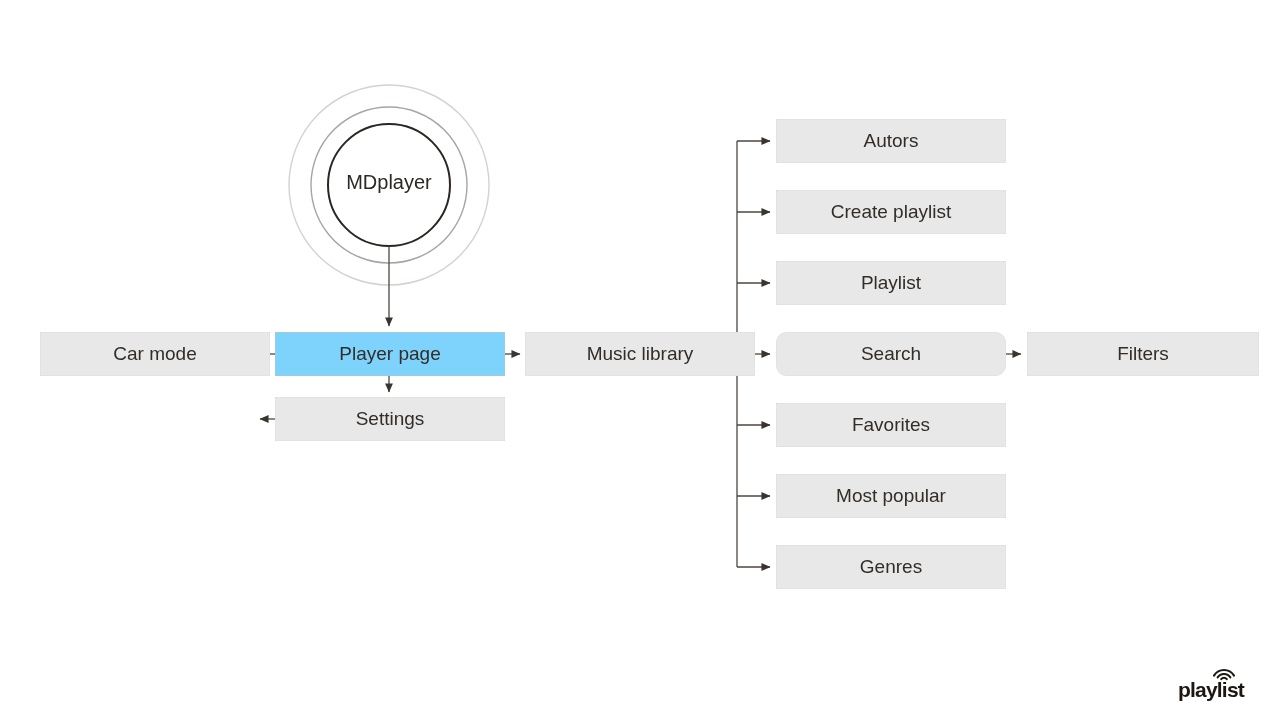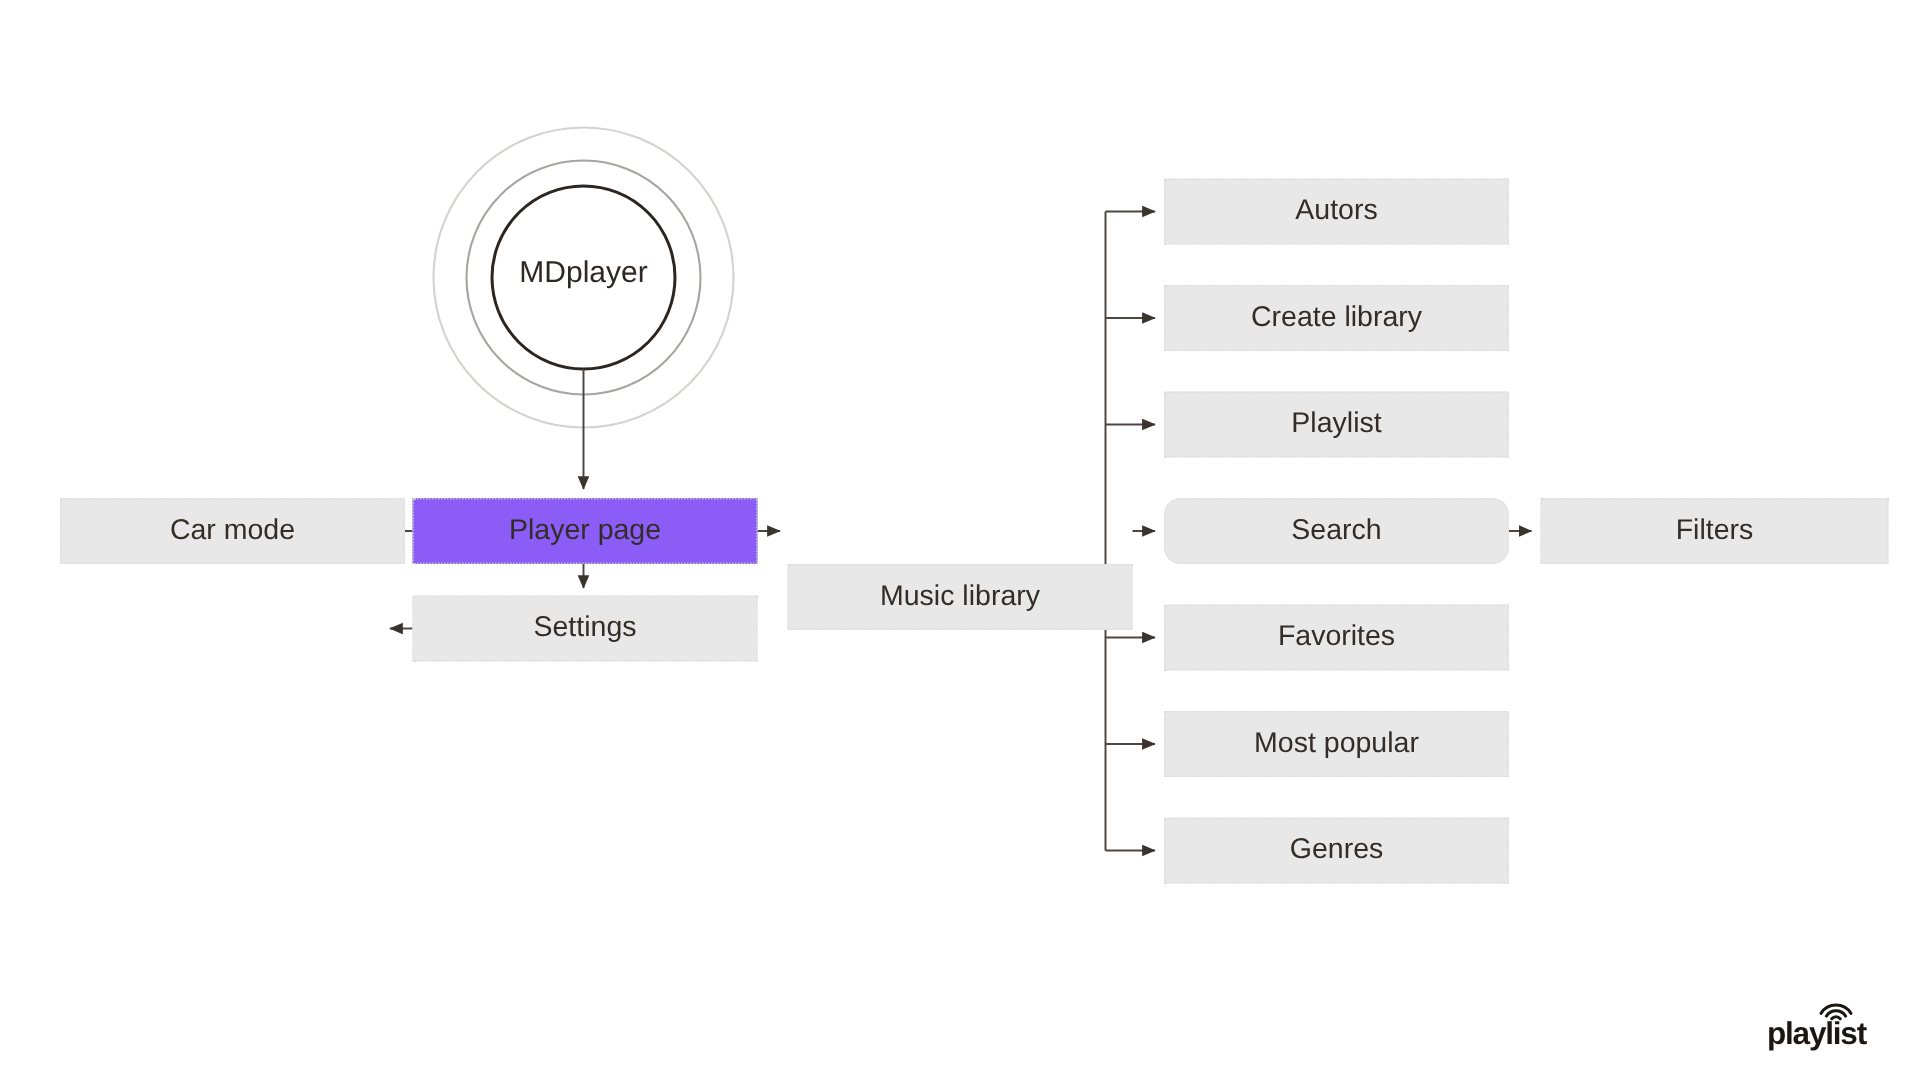--- a/index.html
+++ b/index.html
@@ -26,39 +26,39 @@
     box-sizing: border-box;
     display: flex;
     align-items: center;
     justify-content: center;
     font-size: 19px;
     color: #332d28;
     z-index: 2;
     white-space: nowrap;
   }
   .node.active {
-    background: #8b5cf6;
+    background: #7dd3fc;
     border-color: #c2c1c1;
   }
   .root-label {
     position: absolute;
     left: 309px;
     top: 171px;
     width: 160px;
     text-align: center;
     font-size: 20px;
     color: #2e2824;
     z-index: 2;
   }
   
   .pos-car      { left: 40px;   top: 332px; }
   .pos-player   { left: 275px;  top: 332px; }
   .pos-settings { left: 275px;  top: 397px; }
   .pos-eq       { left: 24px;   top: 397px; }
-  .pos-library  { left: 525px;  top: 332px; margin-top: 44px; }
+  .pos-library  { left: 525px;  top: 332px; }
   .pos-filters  { left: 1027px; top: 332px; width: 232px; }
   
   .pos-child-0 { left: 776px; top: 119px; }
   .pos-child-1 { left: 776px; top: 190px; }
   .pos-child-2 { left: 776px; top: 261px; }
   .pos-child-3 { left: 776px; top: 332px; border-radius: 11px; }
   .pos-child-4 { left: 776px; top: 403px; }
   .pos-child-5 { left: 776px; top: 474px; }
   .pos-child-6 { left: 776px; top: 545px; }
 
@@ -138,21 +138,21 @@
 
   <div class="node pos-library">
       <span>Music library</span>
     </div>
 
   <div class="node pos-child-0">
       <span>Autors</span>
     </div>
 
   <div class="node pos-child-1">
-      <span>Create library</span>
+      <span>Create playlist</span>
     </div>
 
   <div class="node pos-child-2">
       <span>Playlist</span>
     </div>
 
   <div class="node pos-child-3">
       <span>Search</span>
     </div>
 

